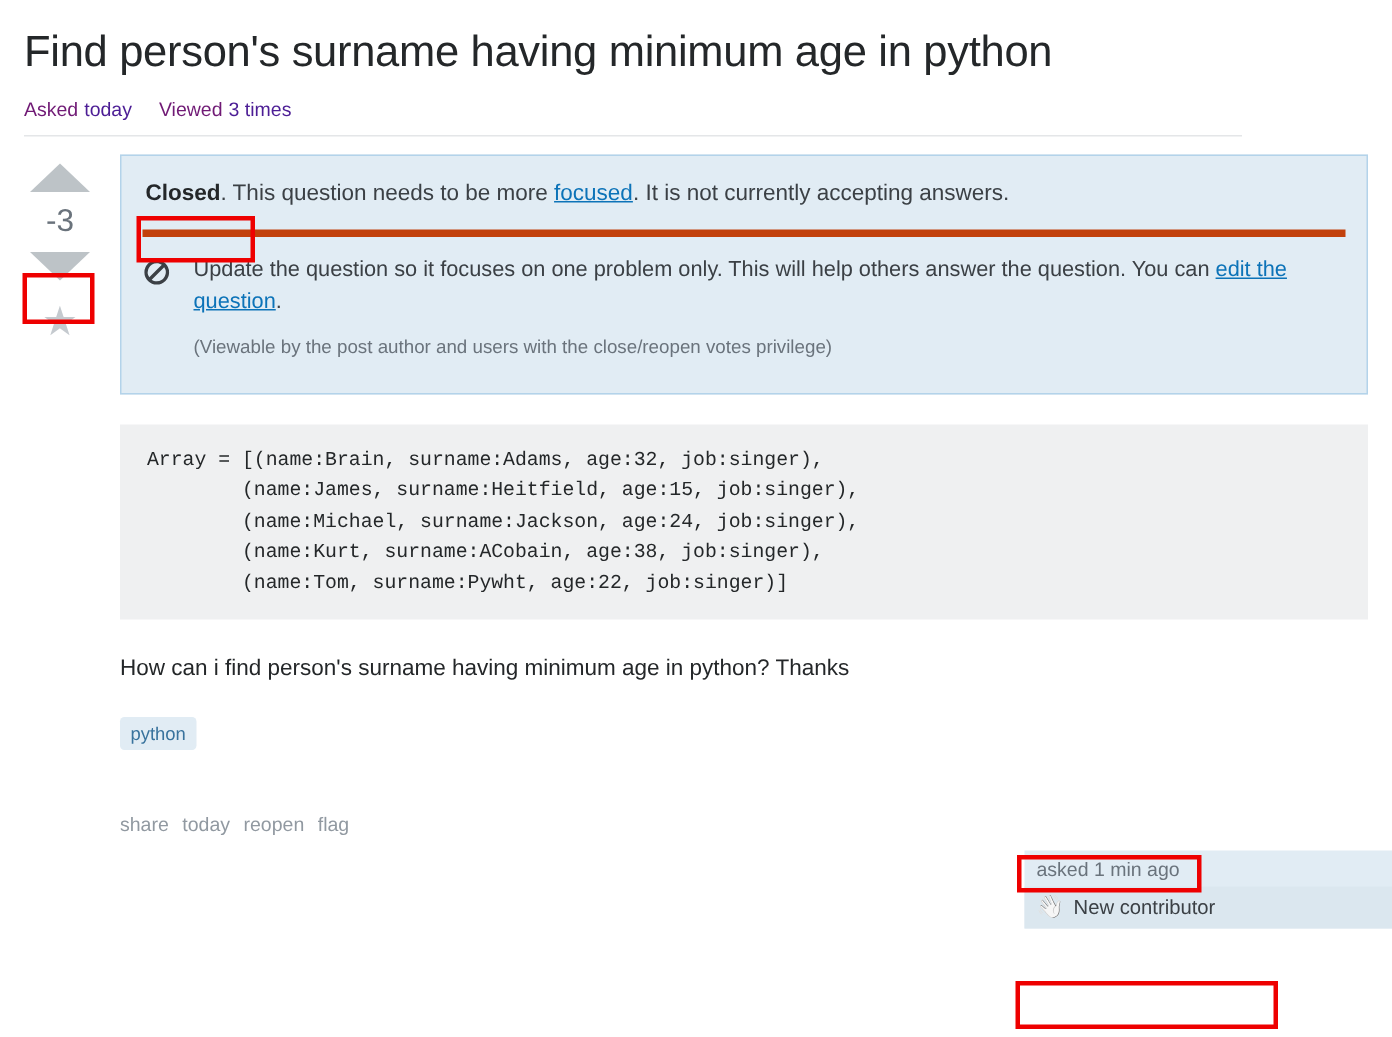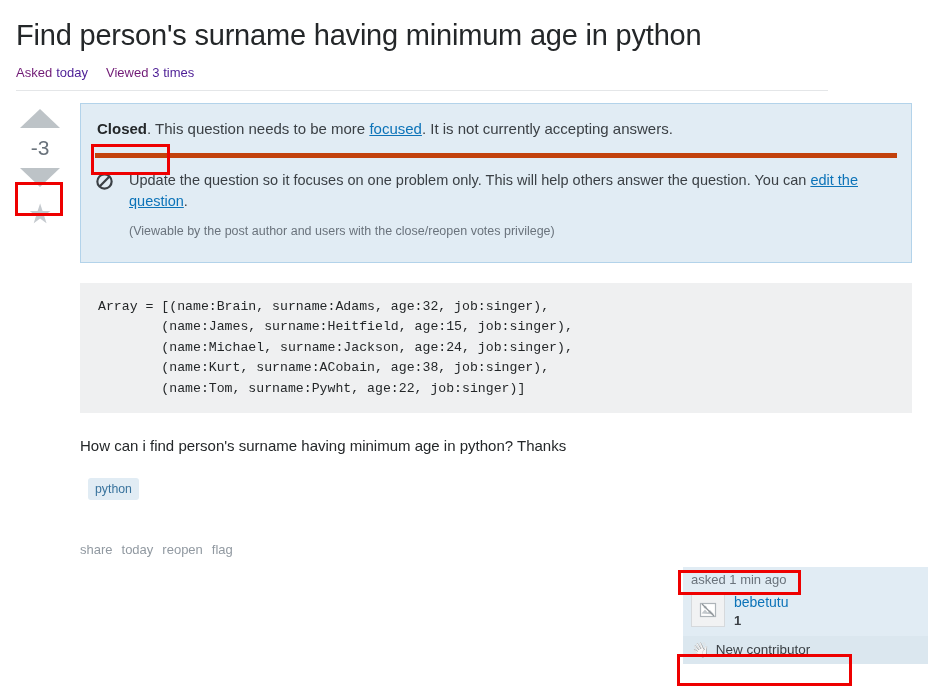--- a/index.html
+++ b/index.html
@@ -140,21 +140,20 @@
     color: #242729;
     line-height: 1.5;
     margin: 22px 0 0 0;
   }
 
   
   .tag-row {
     margin-top: 20px;
     display: flex;
     gap: 6px;
-    margin-left: 8px;
   }
   .tag {
     background: #e1ecf4;
     color: #39739d;
     font-size: 12.3px;
     padding: 5px 7px;
     border-radius: 3px;
     line-height: 1;
     cursor: pointer;
   }
@@ -288,34 +287,20 @@
       <a href="#">today</a>
       <a href="#">reopen</a>
       <a href="#">flag</a>
     </div>
 
   </div>
 </div>
 
 <div class="user-card">
   <div class="user-action-time">asked 1 min ago</div>
-  <div class="user-details">
-    <div class="avatar">
-      <svg width="20" height="20" viewBox="0 0 20 20" aria-hidden="true">
-        <rect x="2.5" y="3.5" width="15" height="13" fill="#ffffff" stroke="#aeb4b9" stroke-width="1.2"></rect>
-        <path d="M3.5 13.5l3.5-4 2.6 3 2.4-2.6 4.2 4.6z" fill="#c3c8cc"></path>
-        <circle cx="7.2" cy="7.2" r="1.4" fill="#c3c8cc"></circle>
-        <path d="M4 4l12 12" stroke="#8d9398" stroke-width="1.3"></path>
-      </svg>
-    </div>
-    <div class="user-info">
-      <a class="user-name" href="#">bebetutu</a>
-      <span class="user-rep">1</span>
-    </div>
-  </div>
   <div class="new-contributor">
     <span class="wave-icon">👋</span>
     <span>New contributor</span>
   </div>
 </div>
 
 <div class="annot" id="annot-closed"></div>
 <div class="annot" id="annot-score"></div>
 <div class="annot" id="annot-asked"></div>
 <div class="annot" id="annot-newcontrib"></div>

